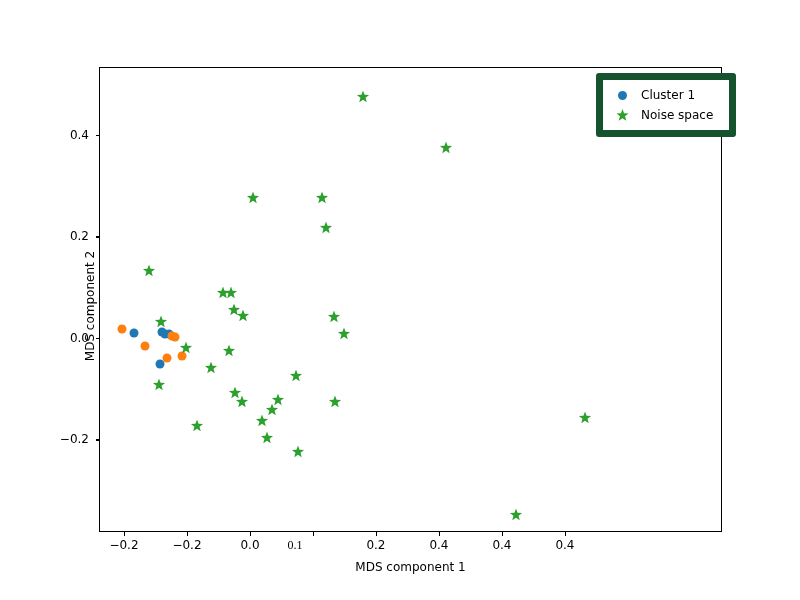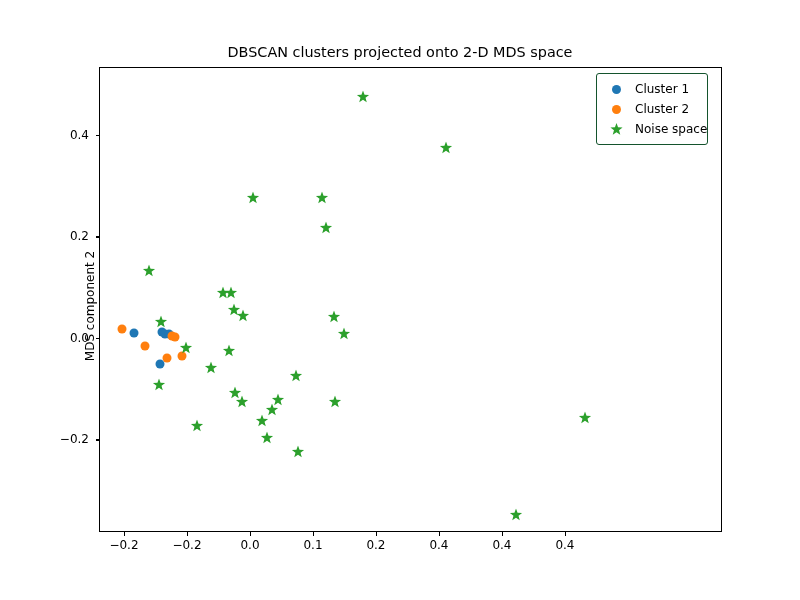--- a/index.html
+++ b/index.html
@@ -31,34 +31,33 @@
     white-space:nowrap;}
   .tlab-y{position:absolute;left:89px;transform:translate(-100%,-50%);font-size:12px;color:#000;
     white-space:nowrap;}
 
   #xlabel{position:absolute;left:99px;width:623px;top:560px;text-align:center;
     font-size:12px;color:#000;}
   #ylabel{position:absolute;font-size:12px;color:#000;left:-10px;top:299px;
     transform-origin:50% 50%;transform:rotate(-90deg);width:200px;text-align:center;}
 
   
-  #legend{position:absolute;left:596px;top:73px;border:1px solid #14532d;
-    background:#ffffff;border-radius:3px;padding:5px 0 5px 6px;box-sizing:border-box;}
+  #legend{position:absolute;left:596px;top:73px;border:7px solid #14532d;
+    background:#ffffff;border-radius:3px;padding:5px 16px 5px 6px;box-sizing:border-box;}
   .legend-row{display:flex;align-items:center;height:20px;}
   .legend-mark{width:26px;text-align:center;display:flex;align-items:center;
     justify-content:center;height:20px;}
   .legend-mark .circle{width:9px;height:9px;border-radius:50%;display:block;}
   .legend-label{font-size:12px;color:#000;padding-left:6px;white-space:nowrap;}
 </style>
 </head>
 <body>
 
 <div id="figure">
 
-  <div id="chart-title">DBSCAN clusters projected onto 2-D MDS space</div>
 
   <div id="plot-area">
     <div id="points-layer">
         <div class="pt circle c1" style="left: 33.8272px; top: 264.902px; background: rgb(31, 119, 180);"></div>
         <div class="pt circle c1" style="left: 61.5441px; top: 263.887px; background: rgb(31, 119, 180);"></div>
         <div class="pt circle c1" style="left: 64.6937px; top: 265.917px; background: rgb(31, 119, 180);"></div>
         <div class="pt circle c1" style="left: 69.1032px; top: 265.917px; background: rgb(31, 119, 180);"></div>
         <div class="pt circle c1" style="left: 59.6543px; top: 296.366px; background: rgb(31, 119, 180);"></div>
         <div class="pt circle c2" style="left: 21.8585px; top: 260.843px; background: rgb(255, 127, 14);"></div>
         <div class="pt circle c2" style="left: 45.1659px; top: 277.589px; background: rgb(255, 127, 14);"></div>
@@ -215,58 +214,53 @@
   </div>
 
   <div id="ticks-x">
       <div class="tick-x" style="left: 124.008px;"></div>
       <div class="tlab-x" style="left: 124.008px;">−0.2</div>
       <div class="tick-x" style="left: 187.001px;"></div>
       <div class="tlab-x" style="left: 187.001px;">−0.2</div>
       <div class="tick-x" style="left: 249.994px;"></div>
       <div class="tlab-x" style="left: 249.994px;">0.0</div>
       <div class="tick-x" style="left: 312.987px;"></div>
-      <div class="tlab-x" style="left: 313px;">0.1</div>
+      <div class="tlab-x" style="left: 295px; font-family: Liberation Serif, serif;">0.1</div>
       <div class="tick-x" style="left: 375.98px;"></div>
       <div class="tlab-x" style="left: 375.98px;">0.2</div>
       <div class="tick-x" style="left: 438.973px;"></div>
       <div class="tlab-x" style="left: 438.973px;">0.4</div>
       <div class="tick-x" style="left: 501.966px;"></div>
       <div class="tlab-x" style="left: 501.966px;">0.4</div>
       <div class="tick-x" style="left: 564.959px;"></div>
       <div class="tlab-x" style="left: 564.959px;">0.4</div>
     </div>
   <div id="ticks-y">
       <div class="tick-y" style="top: 439.487px;"></div>
       <div class="tlab-y" style="top: 439.487px;">−0.2</div>
       <div class="tick-y" style="top: 337.992px;"></div>
       <div class="tlab-y" style="top: 337.992px;">0.0</div>
       <div class="tick-y" style="top: 236.497px;"></div>
       <div class="tlab-y" style="top: 236.497px;">0.2</div>
       <div class="tick-y" style="top: 135.002px;"></div>
       <div class="tlab-y" style="top: 135.002px;">0.4</div>
     </div>
 
+  <div id="xlabel">MDS component 1</div>
   <div id="ylabel">MDS component 2</div>
 
   <div id="legend">
       <div class="legend-row">
         <span class="legend-mark">
           <span class="circle" style="background: rgb(31, 119, 180);"></span>
         </span>
         <span class="legend-label">Cluster 1</span>
       </div>
       <div class="legend-row">
         <span class="legend-mark">
-          <span class="circle" style="background: rgb(255, 127, 14);"></span>
-        </span>
-        <span class="legend-label">Cluster 2</span>
-      </div>
-      <div class="legend-row">
-        <span class="legend-mark">
           <svg width="13" height="13" viewBox="0 0 13 13">
             <polygon points="6.50,0.10 8.06,4.36 12.59,4.52 9.02,7.32 10.26,11.68 6.50,9.15 2.74,11.68 3.98,7.32 0.41,4.52 4.94,4.36" fill="#2ca02c"></polygon>
           </svg>
         </span>
         <span class="legend-label">Noise space</span>
       </div>
     </div>
 </div>
 
 </body></html>

